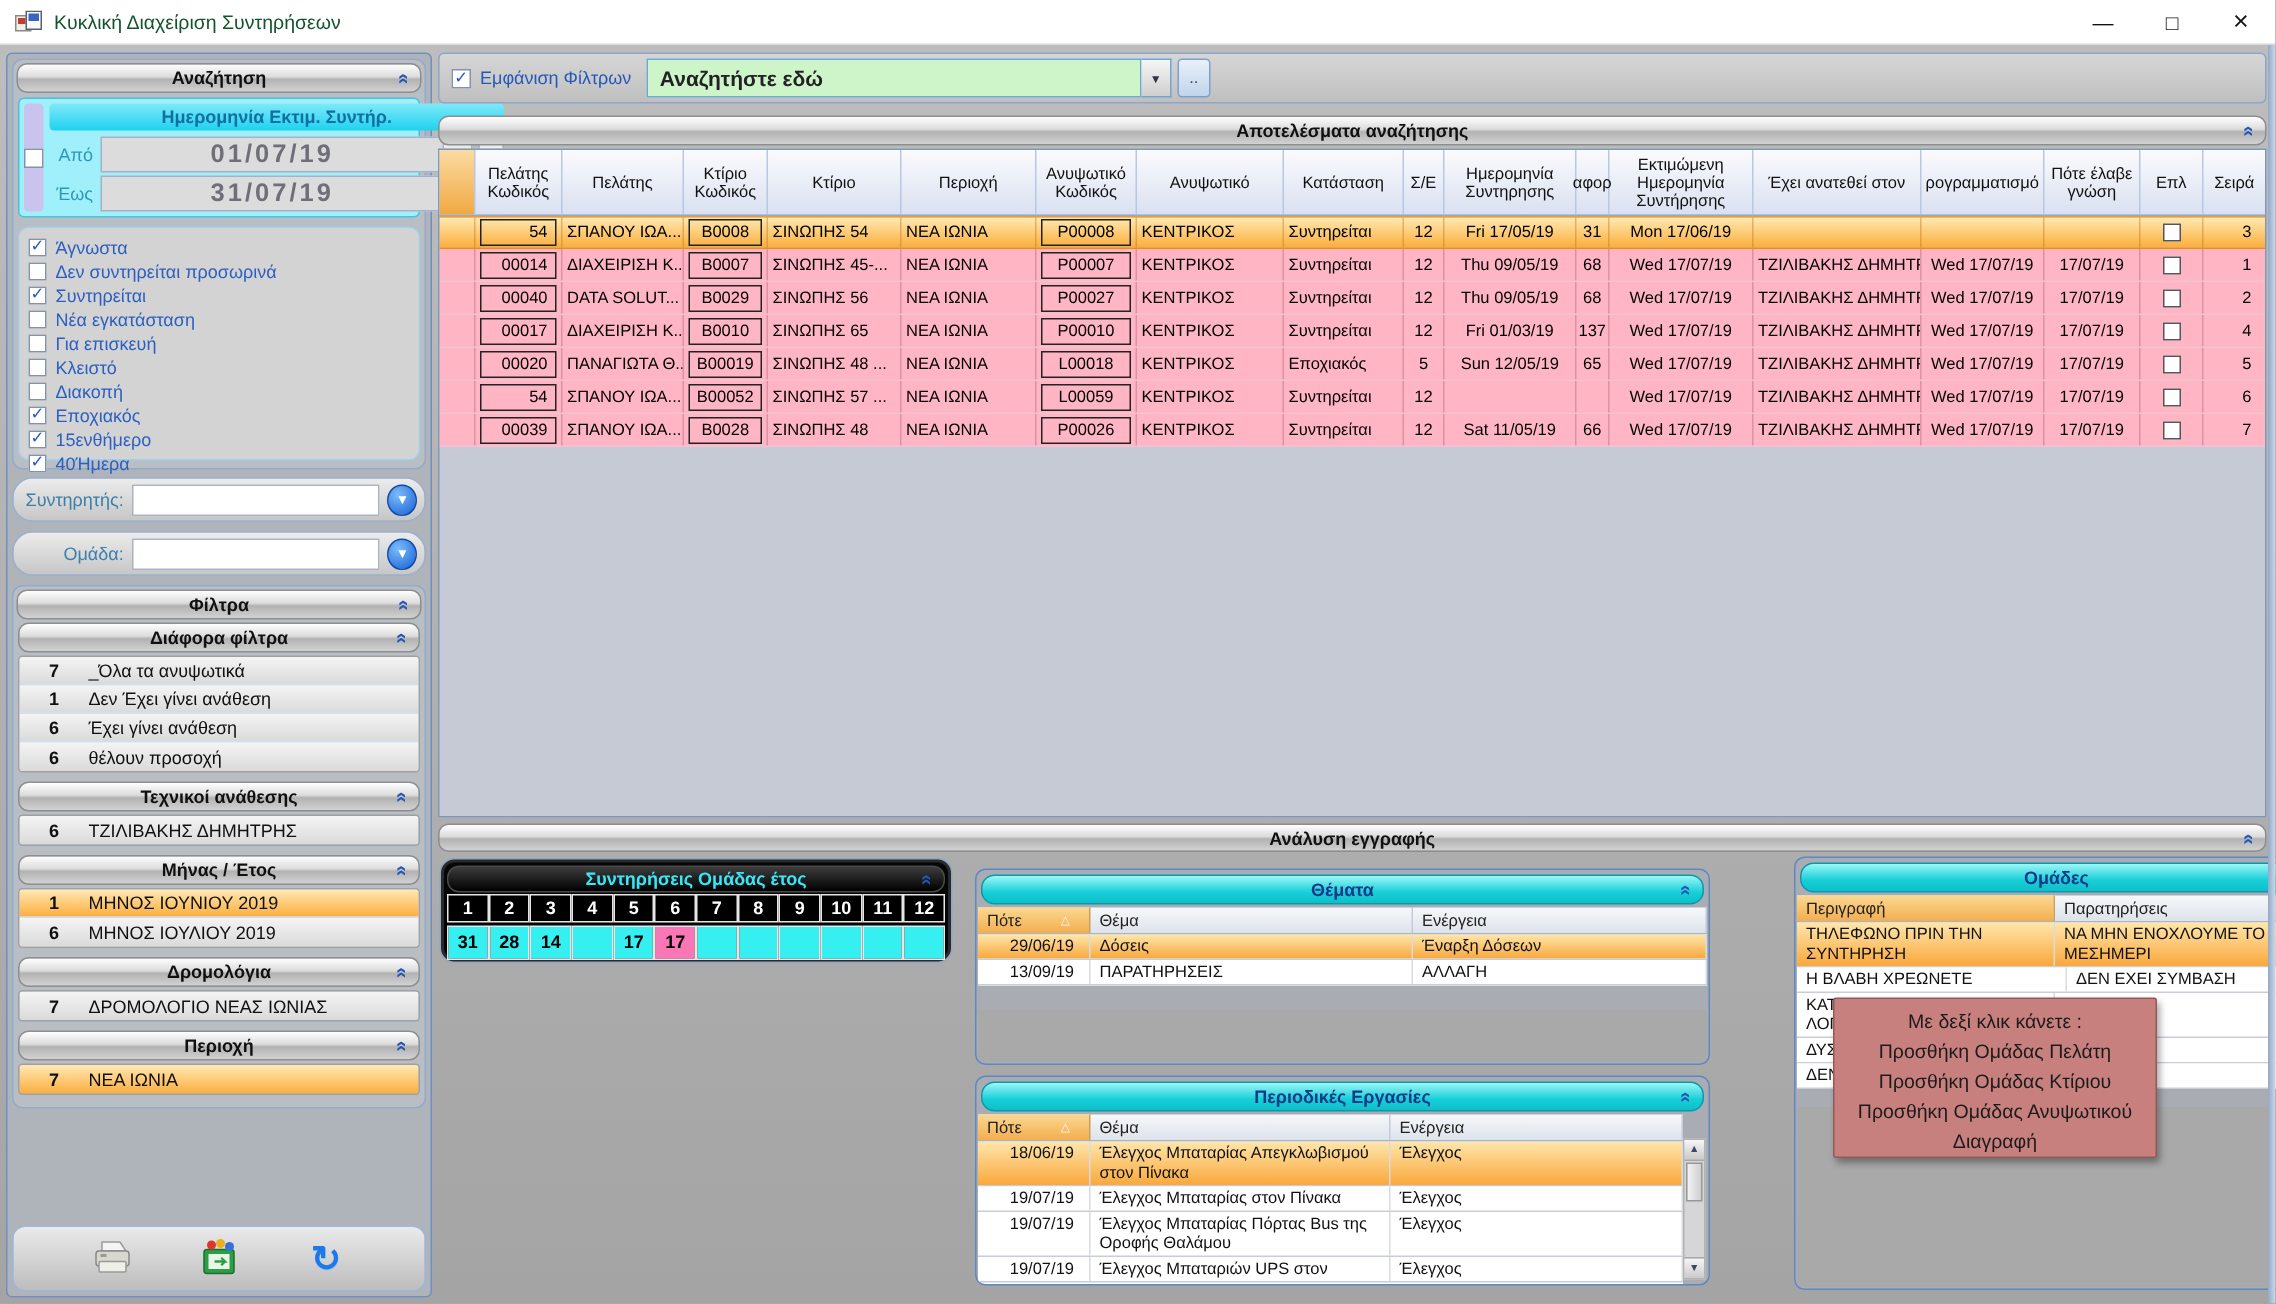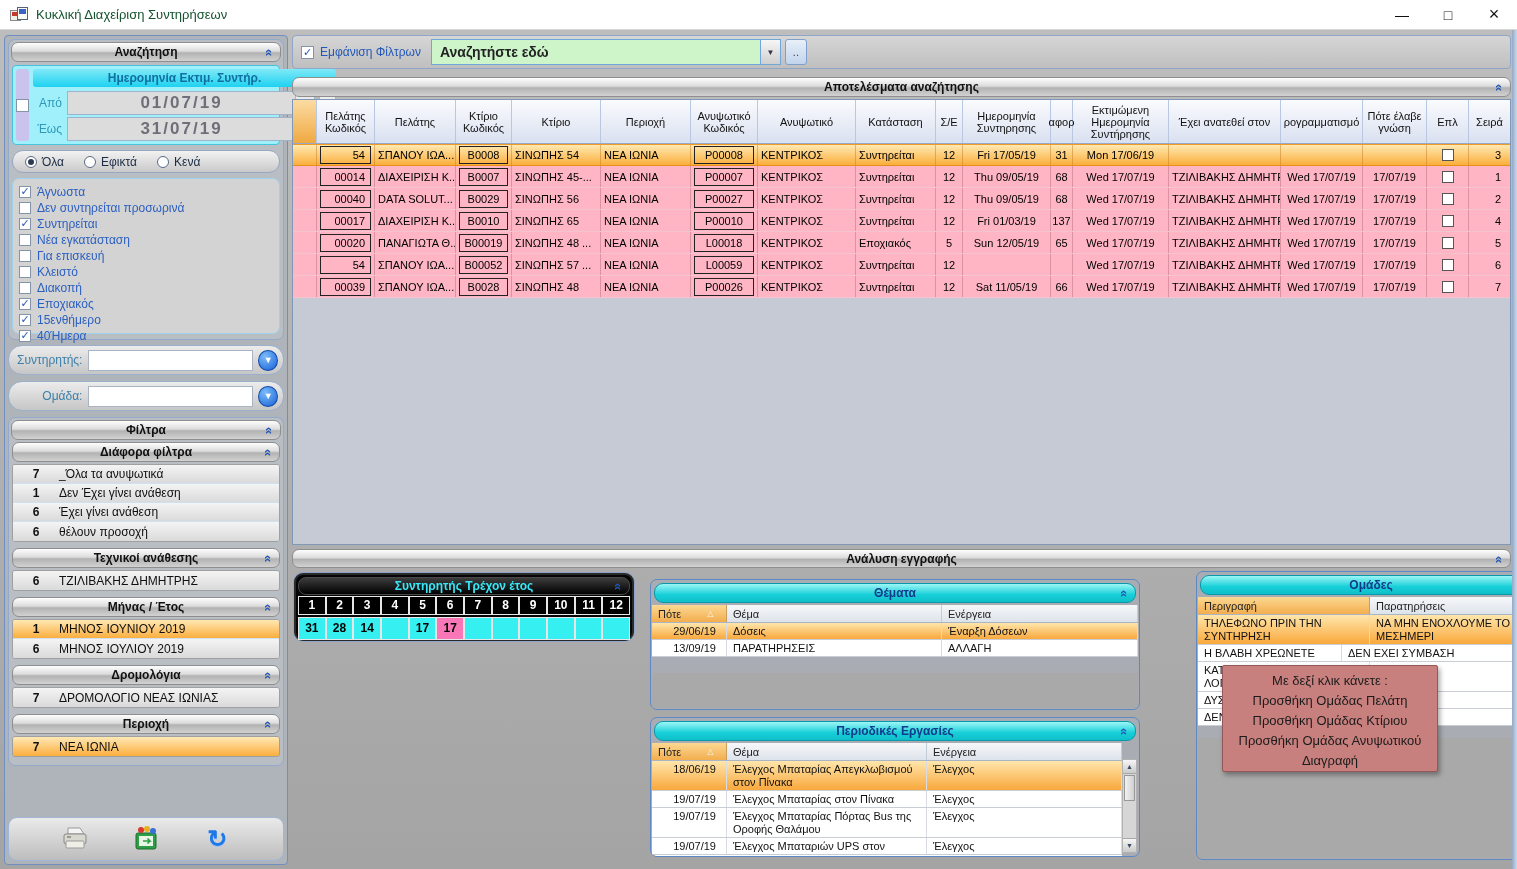--- a/index.html
+++ b/index.html
@@ -154,34 +154,20 @@
           </div>
           <div class="date-row" style="margin-top:-2px;">
             <span class="lbl">Έως</span>
             <div class="date-field" style="margin-right:21px;">
               <input readonly="" value="31/07/19" style="">
               <span class="dd-btn">▼</span>
             </div>
           </div>
         </div>
       </div>
-      <div class="radio-row">
-        <span class="radio">
-            <span class="rdot on"></span>
-            <span>Όλα</span>
-          </span>
-        <span class="radio">
-            <span class="rdot"></span>
-            <span>Εφικτά</span>
-          </span>
-        <span class="radio">
-            <span class="rdot"></span>
-            <span>Κενά</span>
-          </span>
-      </div>
       <div class="status-list" id="status-list">
           <span class="status-item">
             <span class="cbx" style="width: 12px; height: 12px;">✓</span>
             <span>Άγνωστα</span>
           </span>
           <span class="status-item">
             <span class="cbx" style="width: 12px; height: 12px;"></span>
             <span>Δεν συντηρείται προσωρινά</span>
           </span>
           <span class="status-item">
@@ -580,21 +566,21 @@
   </div>
 
   <div class="analysis">
     <div class="group-hd an-hd">
       <span>Ανάλυση εγγραφής</span>
       <span class="chev">«</span>
     </div>
 
     <div class="months">
       <div class="months-hd">
-        <span>Συντηρητής Τρέχον έτος</span>
+        <span>Συντηρήσεις Ομάδας έτος</span>
         <span class="chev">«</span>
       </div>
       <div class="months-grid" id="months-grid">
           <div class="m-num">1</div>
           <div class="m-num">2</div>
           <div class="m-num">3</div>
           <div class="m-num">4</div>
           <div class="m-num">5</div>
           <div class="m-num">6</div>
           <div class="m-num">7</div>
@@ -696,21 +682,21 @@
       <div class="t-head">
         <span class="th orange" style="width:172px;">Περιγραφή</span>
         <span class="th" style="flex:1;">Παρατηρήσεις</span>
       </div>
       <div id="groups-body" class="t-body">
           <div class="t-row sel">
             <div class="t-cell" style="width: 172px; white-space: normal;">ΤΗΛΕΦΩΝΟ ΠΡΙΝ ΤΗΝ ΣΥΝΤΗΡΗΣΗ</div>
             <div class="t-cell" style="flex: 1 1 0%; white-space: normal;">ΝΑ ΜΗΝ ΕΝΟΧΛΟΥΜΕ ΤΟ ΜΕΣΗΜΕΡΙ</div>
           </div>
           <div class="t-row">
-            <div class="t-cell" style="width: 144px; white-space: normal;">Η ΒΛΑΒΗ ΧΡΕΩΝΕΤΕ</div>
+            <div class="t-cell" style="width: 180px; white-space: normal;">Η ΒΛΑΒΗ ΧΡΕΩΝΕΤΕ</div>
             <div class="t-cell" style="flex: 1 1 0%; white-space: normal;">ΔΕΝ ΕΧΕΙ ΣΥΜΒΑΣΗ</div>
           </div>
           <div class="t-row">
             <div class="t-cell" style="width: 172px; white-space: normal;">ΚΑΤΑΘΕΤΟΥΝ ΣΕ ΤΡΑΠΕΖΙΚΟ ΛΟΓΑΡΙΑΣΜΟ</div>
             <div class="t-cell" style="flex: 1 1 0%; white-space: normal;"></div>
           </div>
           <div class="t-row">
             <div class="t-cell" style="width: 172px; white-space: normal;">ΔΥΣΑΡΕΣΤΗ</div>
             <div class="t-cell" style="flex: 1 1 0%; white-space: normal;">ΛΑΒΕΣ</div>
           </div>

